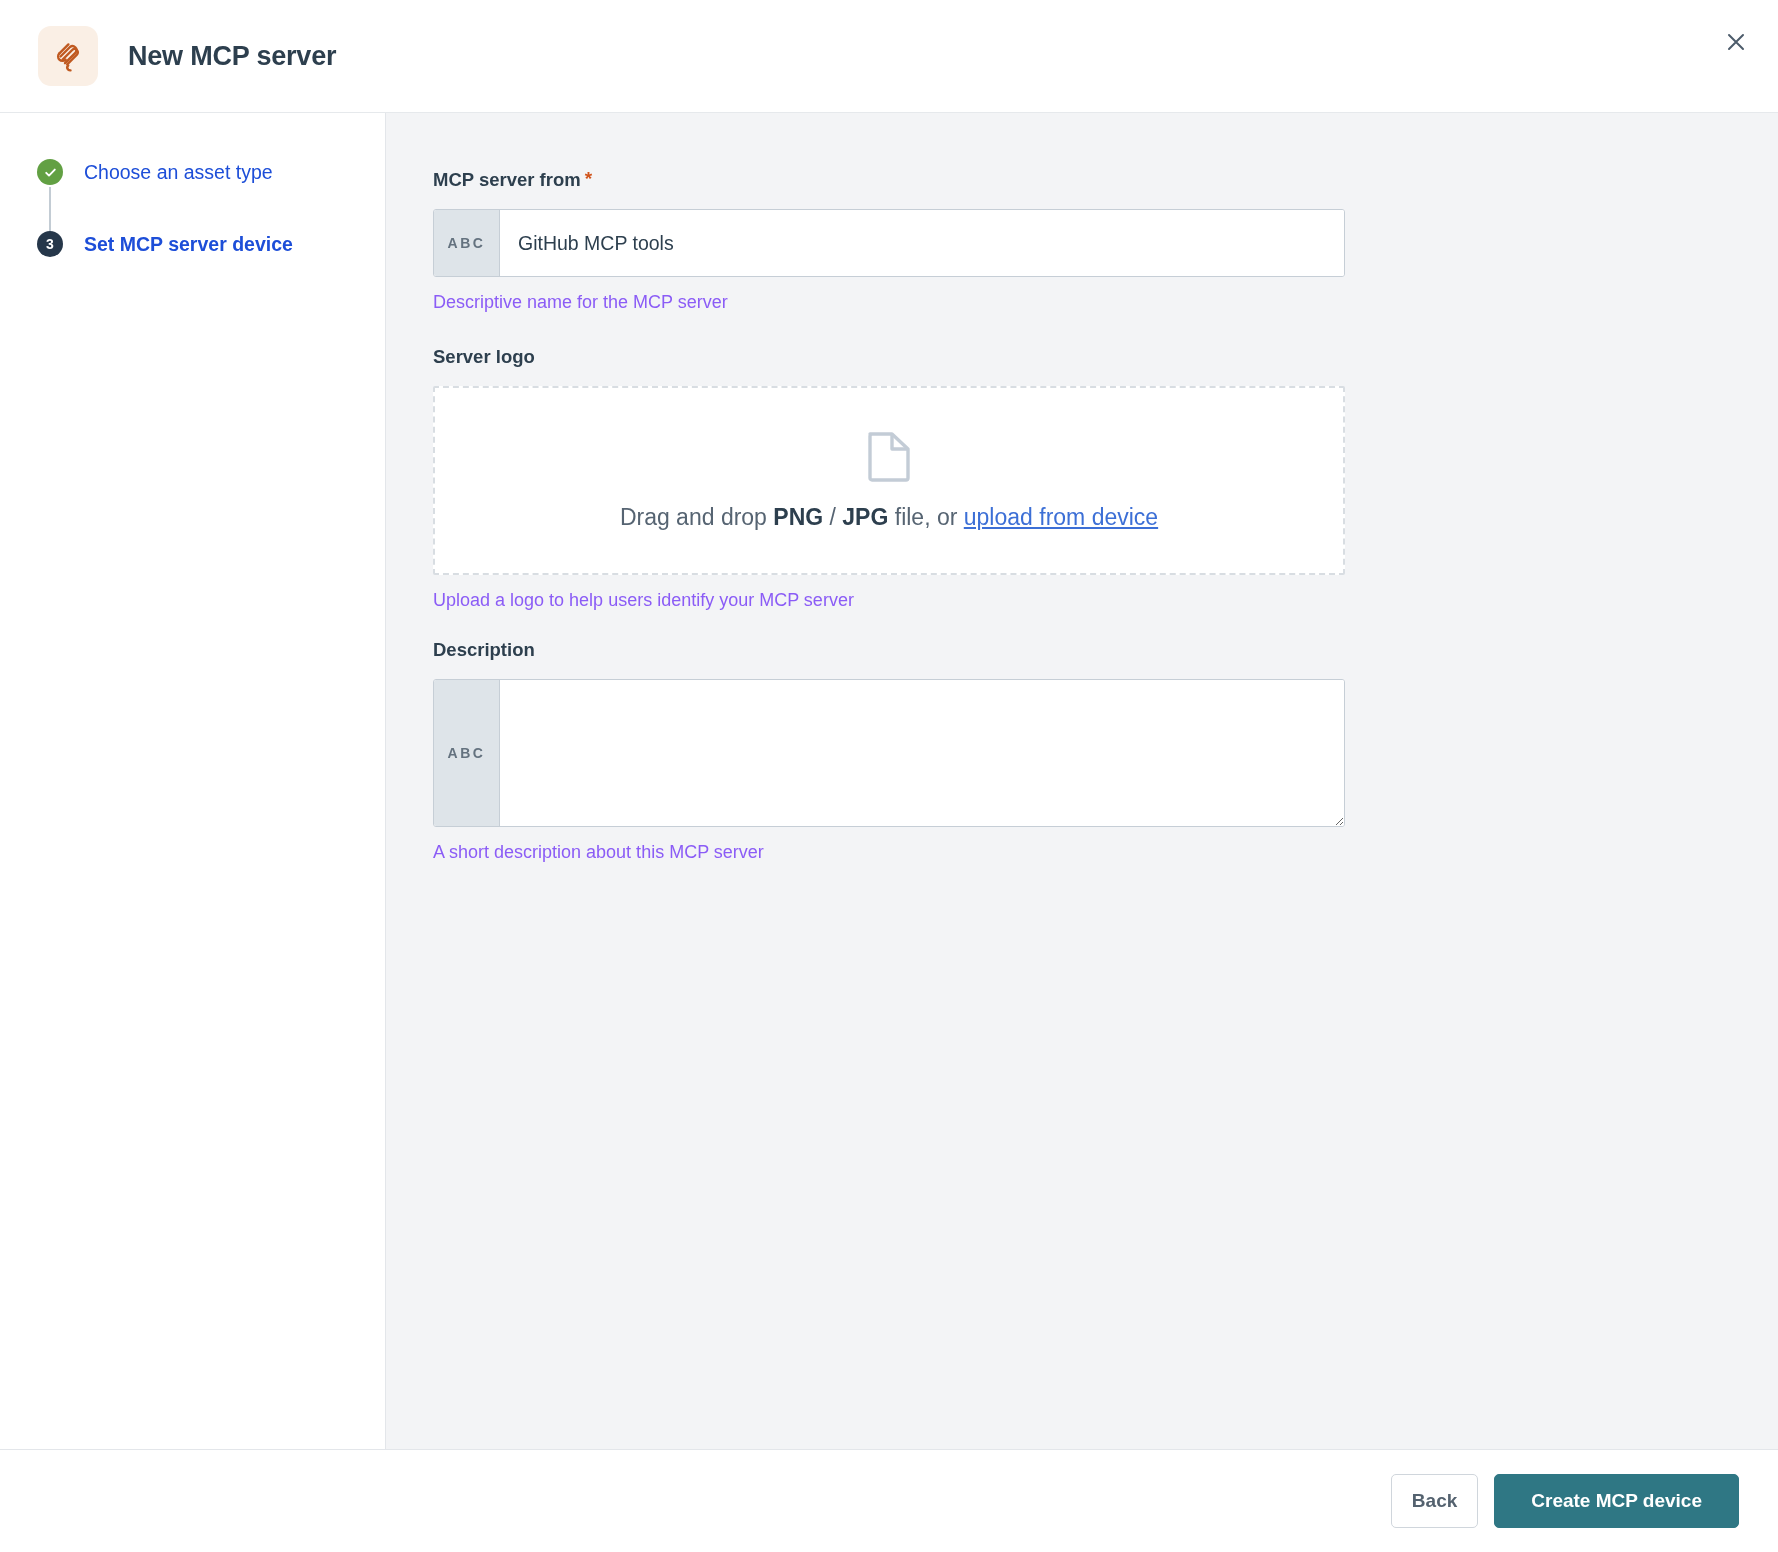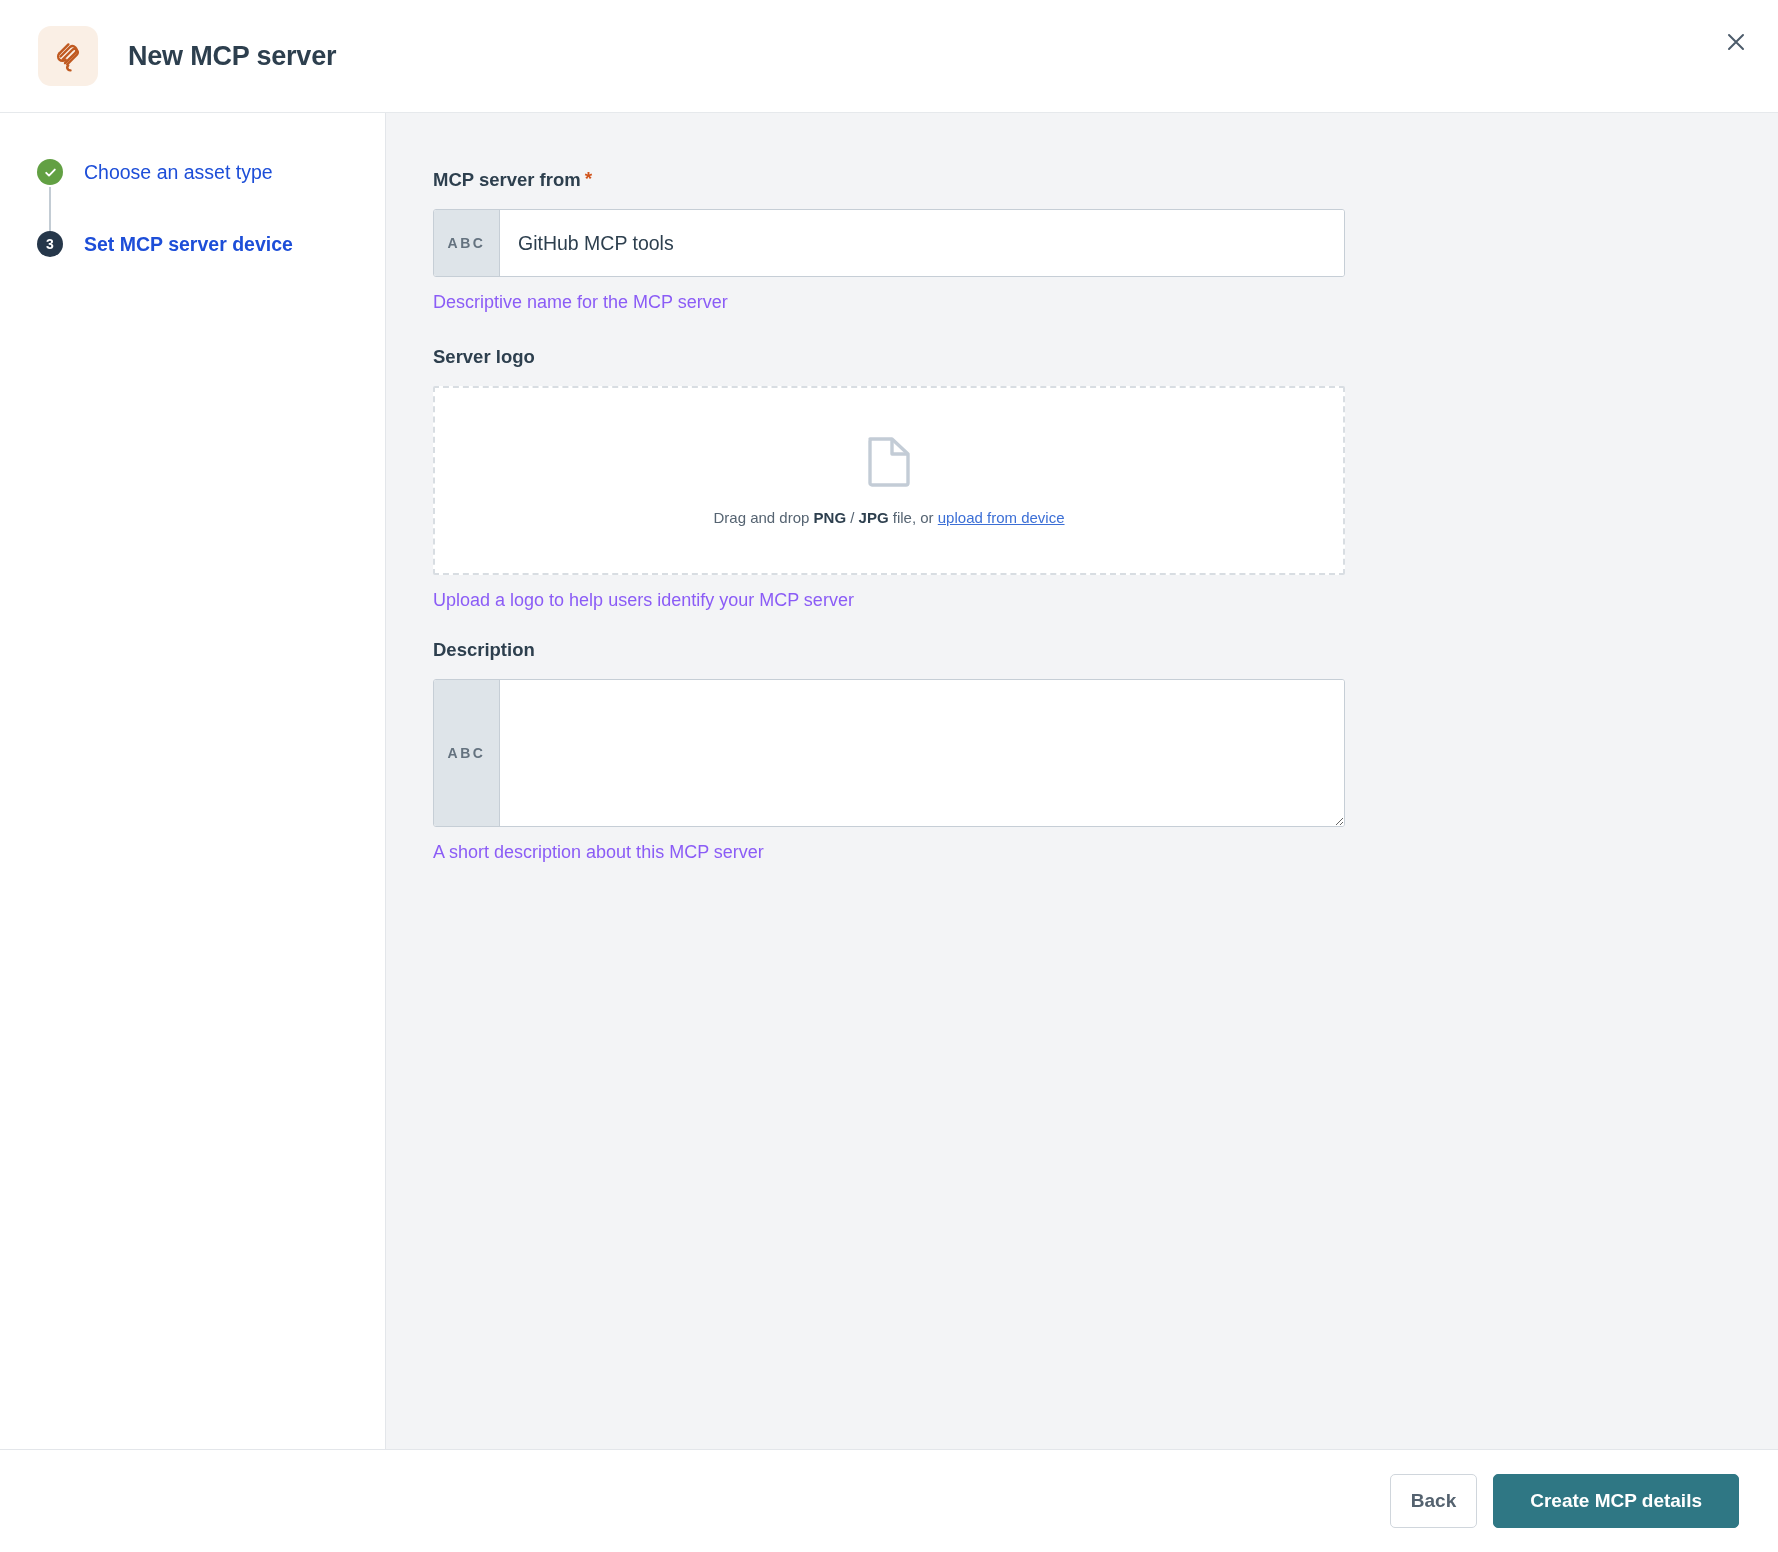--- a/index.html
+++ b/index.html
@@ -200,21 +200,21 @@
     background: #ffffff;
     border: 2px dashed #d8dde2;
     display: flex; flex-direction: column;
     align-items: center; justify-content: center;
     cursor: pointer;
     border-radius: 2px;
   }
   .dropzone-icon { margin-bottom: 22px; }
   .dropzone-icon svg { display: block; }
   .dropzone-text {
-    font-size: 15px;
+    font-size: 23px;
     color: #566472;
   }
   .dropzone-text b { font-weight: bold; color: #2d3f4e; }
   .dropzone-link {
     color: #3c6fd6;
     text-decoration: underline;
     cursor: pointer;
   }
 
   .spacer-32 { height: 33px; }
@@ -346,16 +346,16 @@
           <textarea class="text-area" style=""></textarea>
         </div>
         <div class="help-text">A short description about this MCP server</div>
       </div>
 
     </div>
   </div>
 
   <div class="footer">
     <button class="btn btn-secondary">Back</button>
-    <button class="btn btn-primary">Create MCP details</button>
+    <button class="btn btn-primary">Create MCP device</button>
   </div>
 
 </div>
 
 </body></html>

